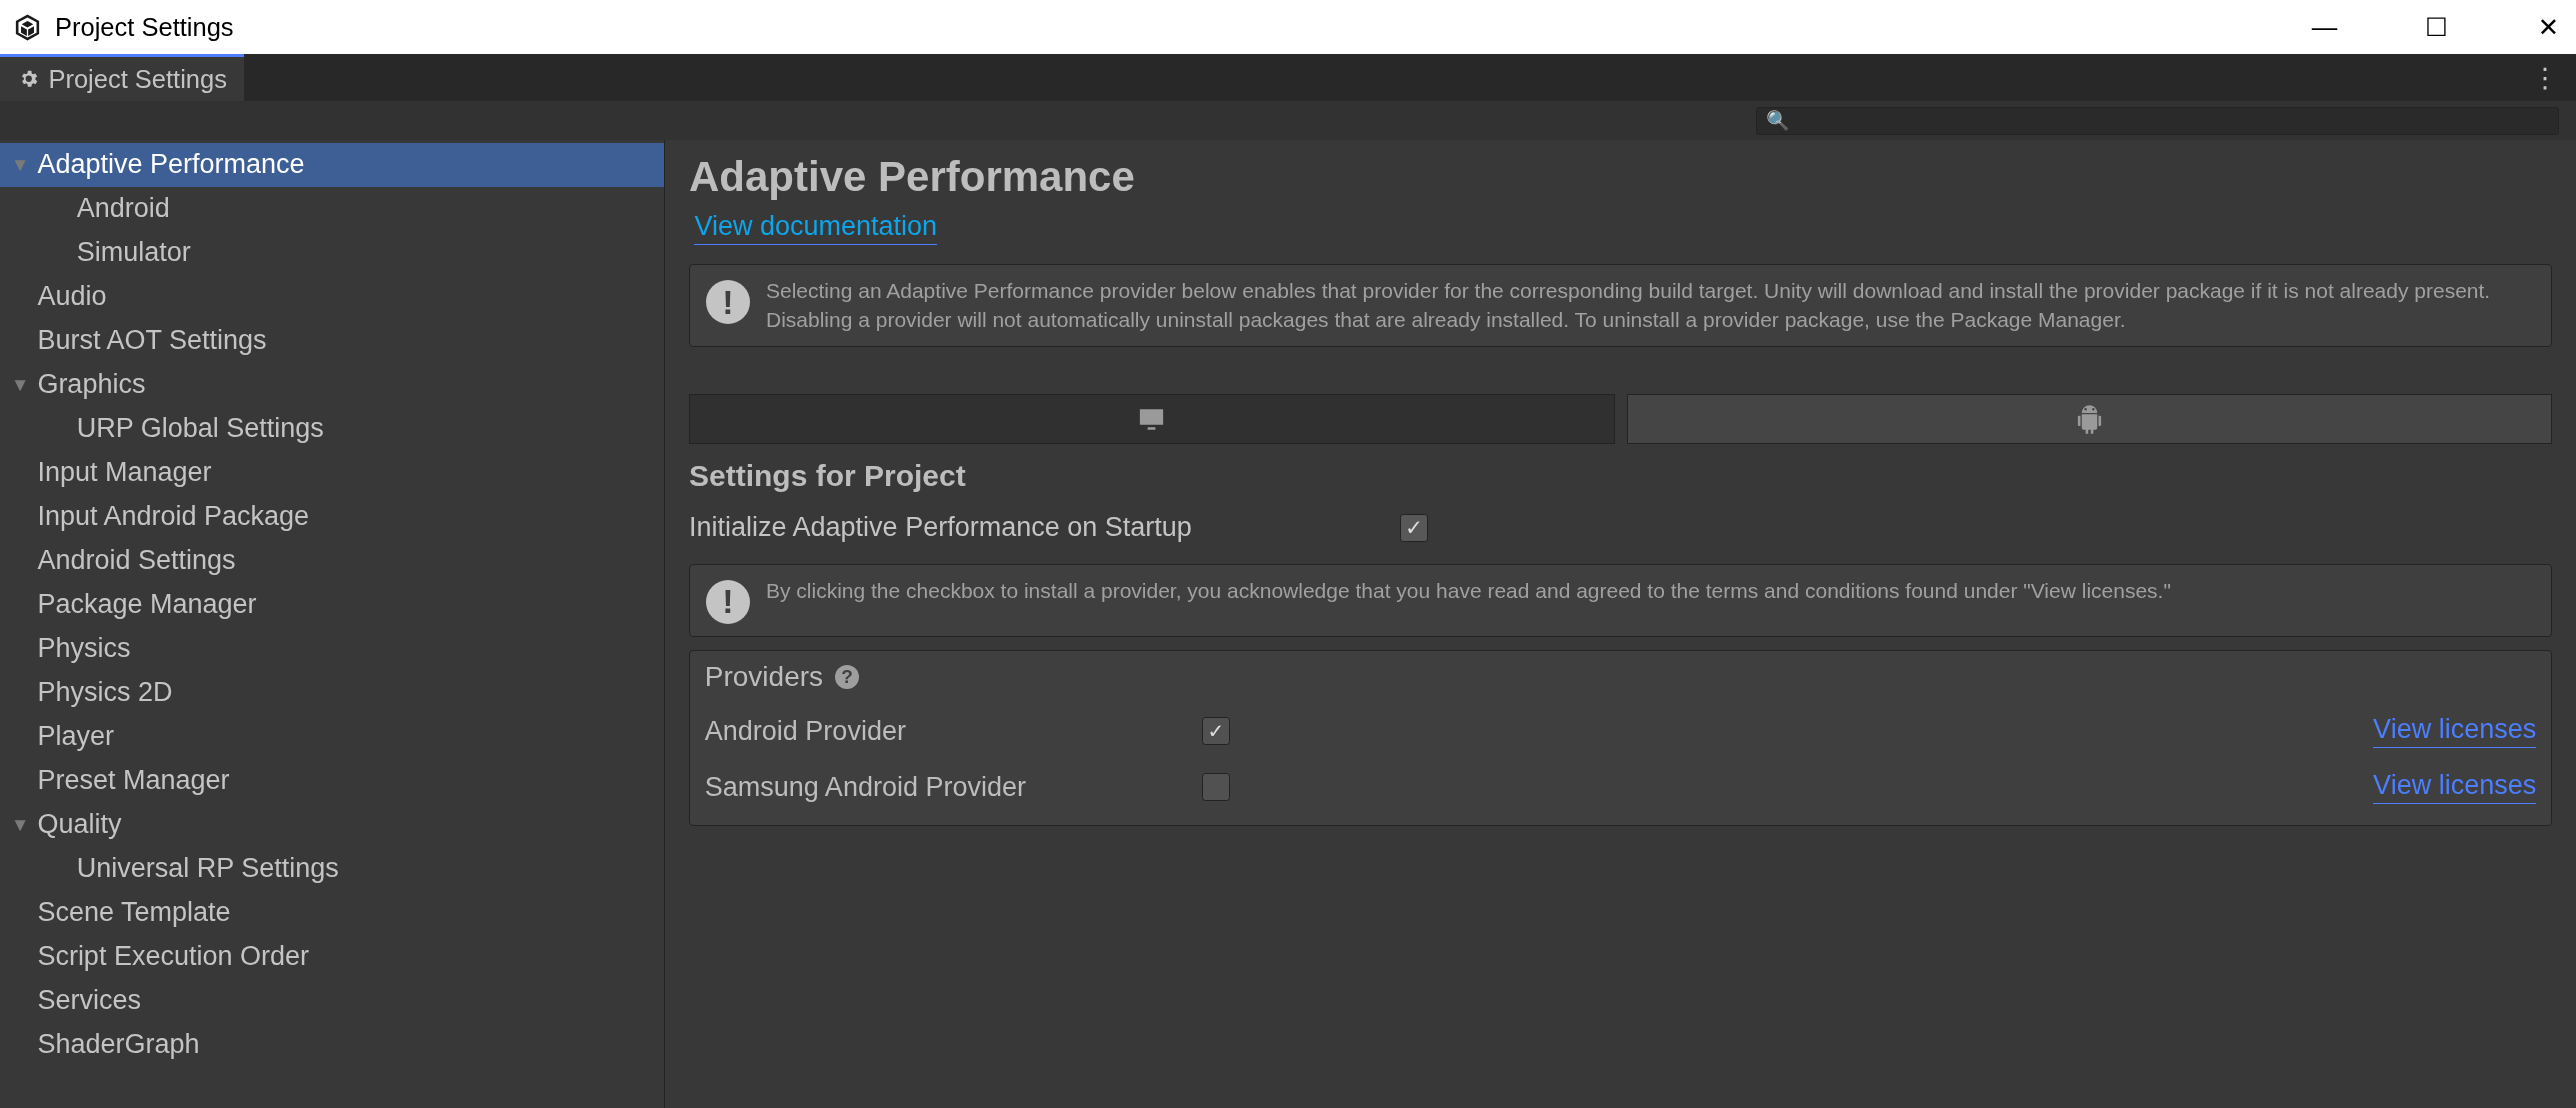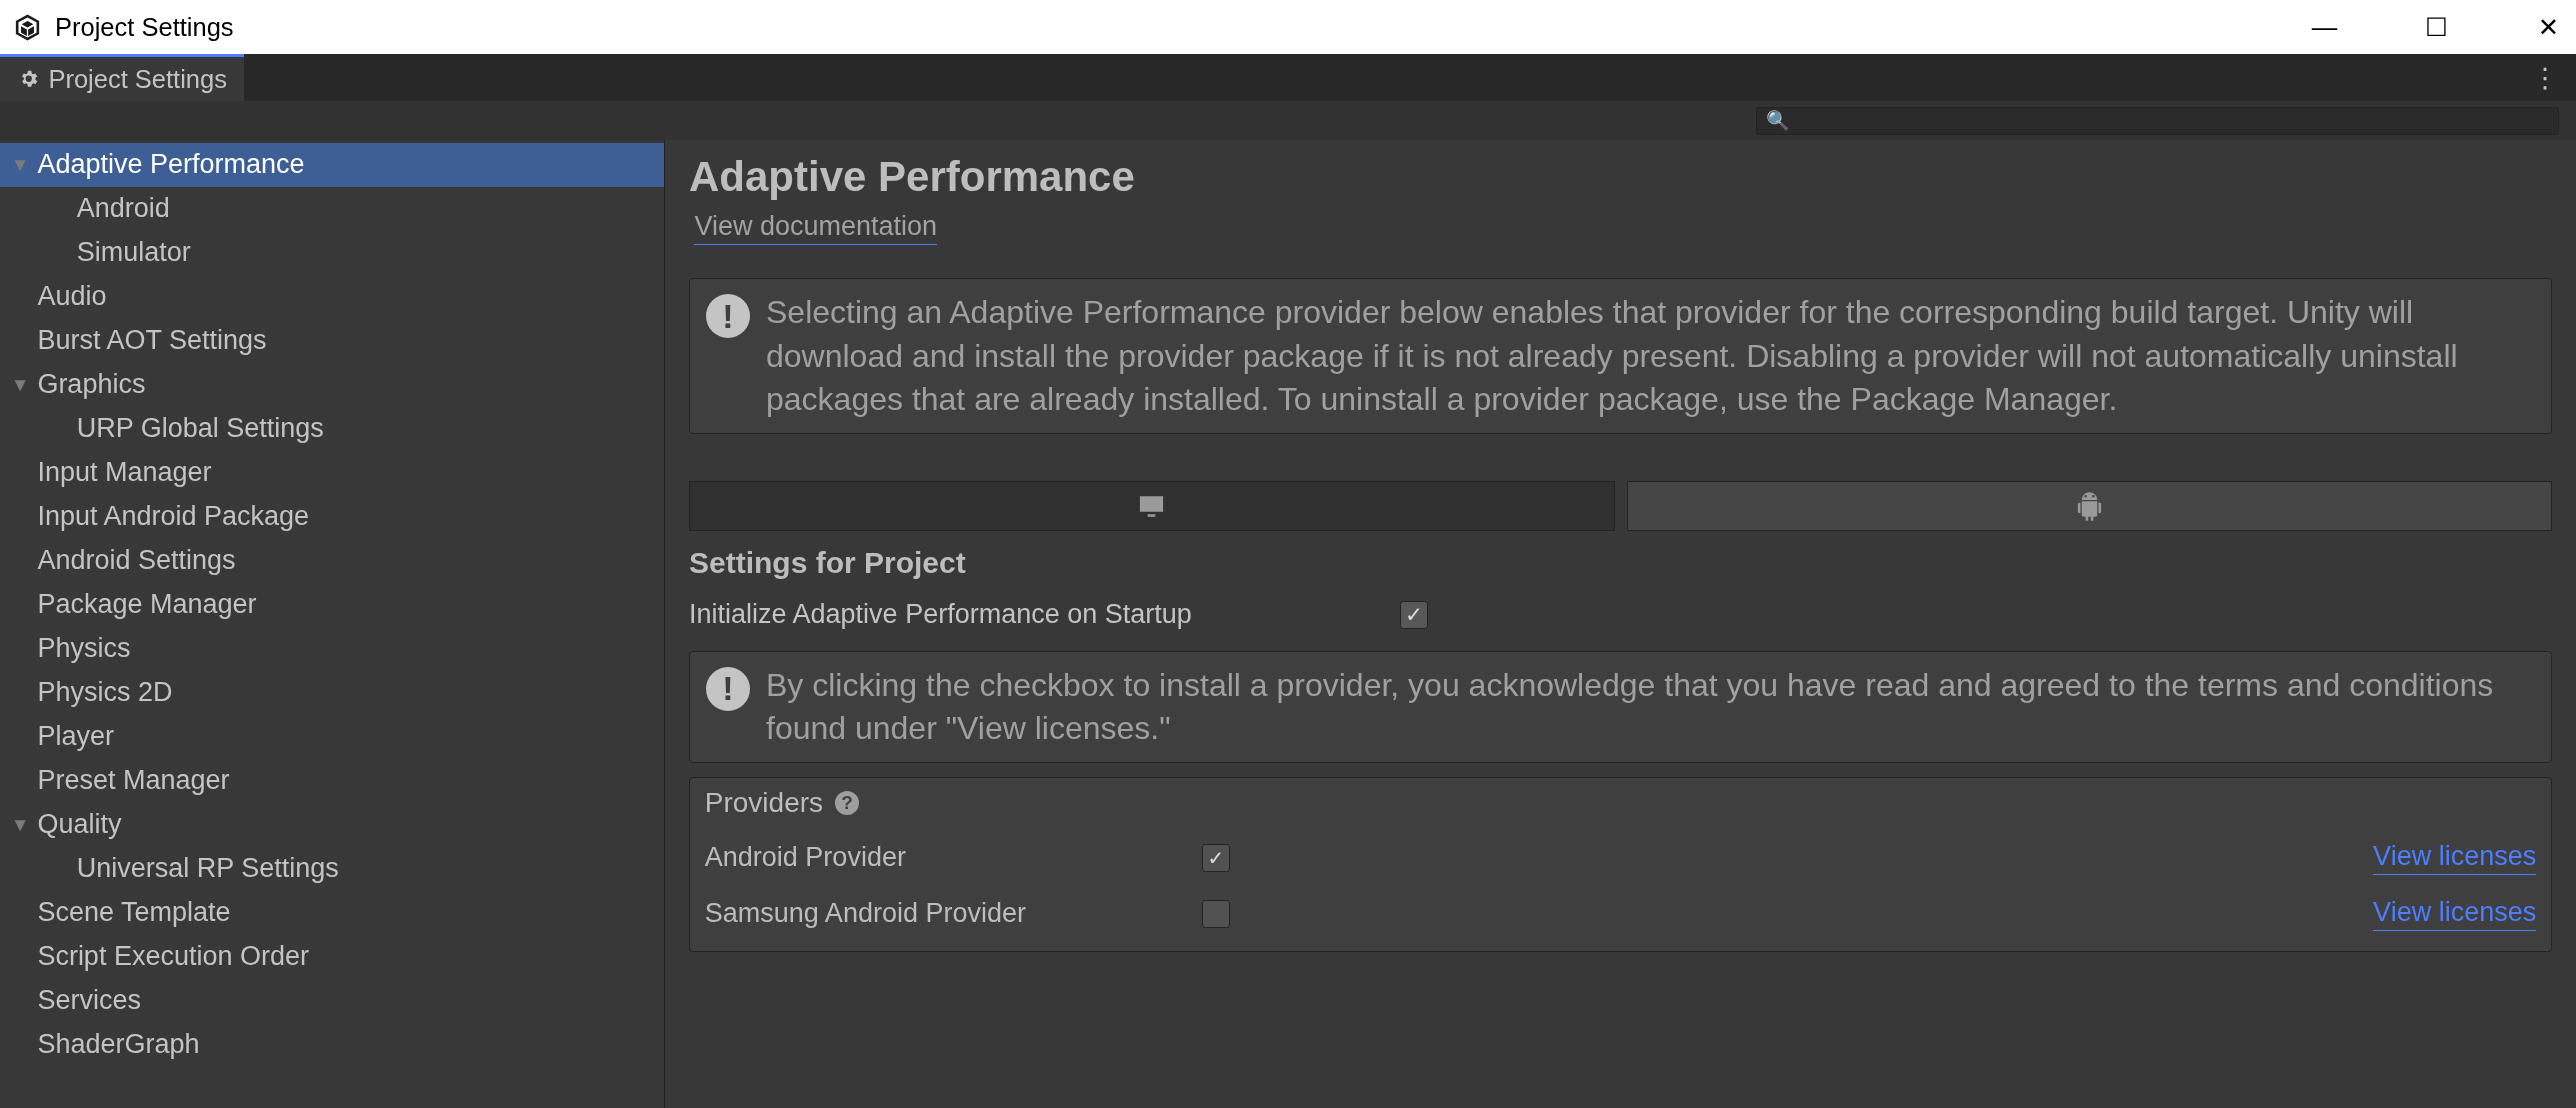--- a/index.html
+++ b/index.html
@@ -20,25 +20,25 @@
 .body{display:flex;height:calc(100% - 140px);}
 .sidebar{width:664px;background:#383838;overflow:hidden;color:#c4c4c4;font-size:27px;line-height:1.0;padding-top:2.7px;}
 .sb-item{display:flex;align-items:center;height:44px;padding-left:10.7px;cursor:default;}
 .sb-item .arrow{width:24px;font-size:19px;color:#7a7a7a;}
 .sb-item .lbl{padding-left:2.7px;}
 .sb-item.child{padding-left:74px;align-items:center;}
 .sb-item.noarrow .arrow{visibility:hidden;}
 .sb-item.sel{background:#3e5f96;color:#fff;}
 .content{flex:1;background:#383838;border-left:0.7px solid #232323;padding:13.4px 24px 0 24px;color:#c4c4c4;overflow:hidden;}
 .h1{font-size:42px;font-weight:600;color:#bdbdbd;margin-bottom:9.4px;}
-.doclink{font-size:27px;color:#a3a3a3;text-decoration:none;border-bottom:1.3px solid #4c7eff;padding-bottom:2.7px;display:inline-block;margin-left:5.4px;margin-bottom:33px;}
+.doclink{font-size:27px;color:#0ea5e9;text-decoration:none;border-bottom:1.3px solid #4c7eff;padding-bottom:2.7px;display:inline-block;margin-left:5.4px;margin-bottom:19px;}
 .infobox{border:0.7px solid #232323;background:#3f3f3f;border-radius:4px;display:flex;align-items:flex-start;padding:12px 16px;margin-bottom:47px;}
 .infobox.sm{margin-bottom:13.4px;}
 .info-icon{width:44px;height:44px;border-radius:50%;background:#c4c4c4;color:#3f3f3f;display:flex;align-items:center;justify-content:center;font-size:34px;font-weight:700;margin-right:16px;flex-shrink:0;margin-top:2.7px;}
-.info-text{font-size:32px;color:#a0a0a0;line-height:1.35;}
+.info-text{font-size:21px;color:#a0a0a0;line-height:1.35;}
 .platform-tabs{display:flex;gap:12px;margin-bottom:14.8px;}
 .pt{flex:1;height:50px;background:#303030;border:0.7px solid #232323;display:flex;align-items:center;justify-content:center;}
 .pt.active{background:#454545;}
 .pt svg{width:31px;height:31px;fill:#9a9a9a;}
 .secthead{font-size:30px;font-weight:600;color:#bdbdbd;margin-bottom:13.4px;}
 .row{display:flex;align-items:center;height:43px;}
 .row .rlabel{font-size:27px;color:#c4c4c4;min-width:711px;}
 .checkbox{width:28px;height:28px;background:#585858;border:0.7px solid #222;border-radius:3.4px;display:flex;align-items:center;justify-content:center;color:#ddd;font-size:21.5px;}
 .providers{border:0.7px solid #232323;background:#3f3f3f;border-radius:4px;padding:9.4px 14.8px;}
 .prov-head{display:flex;align-items:center;font-size:28px;color:#bdbdbd;margin-bottom:10.7px;}

